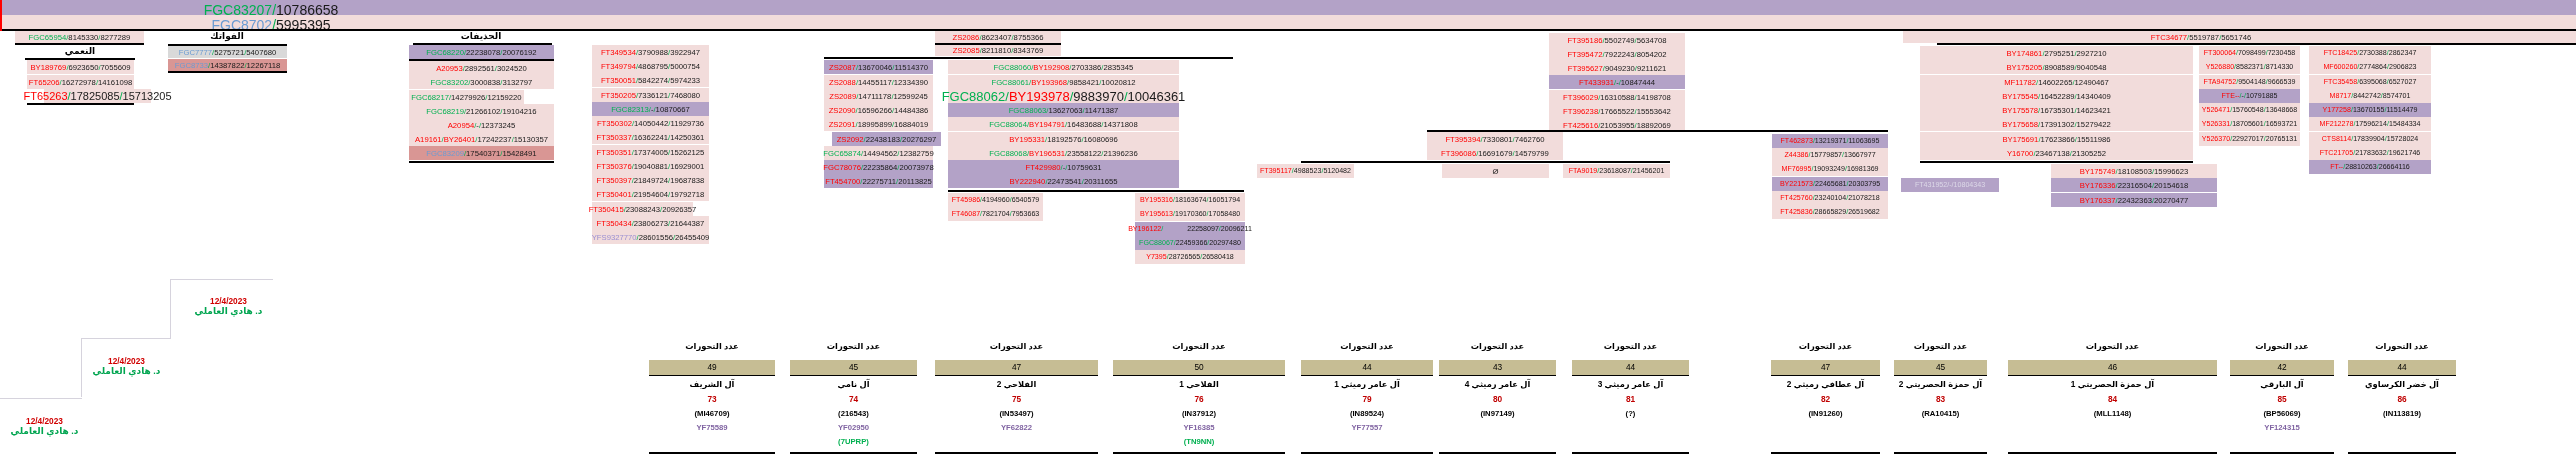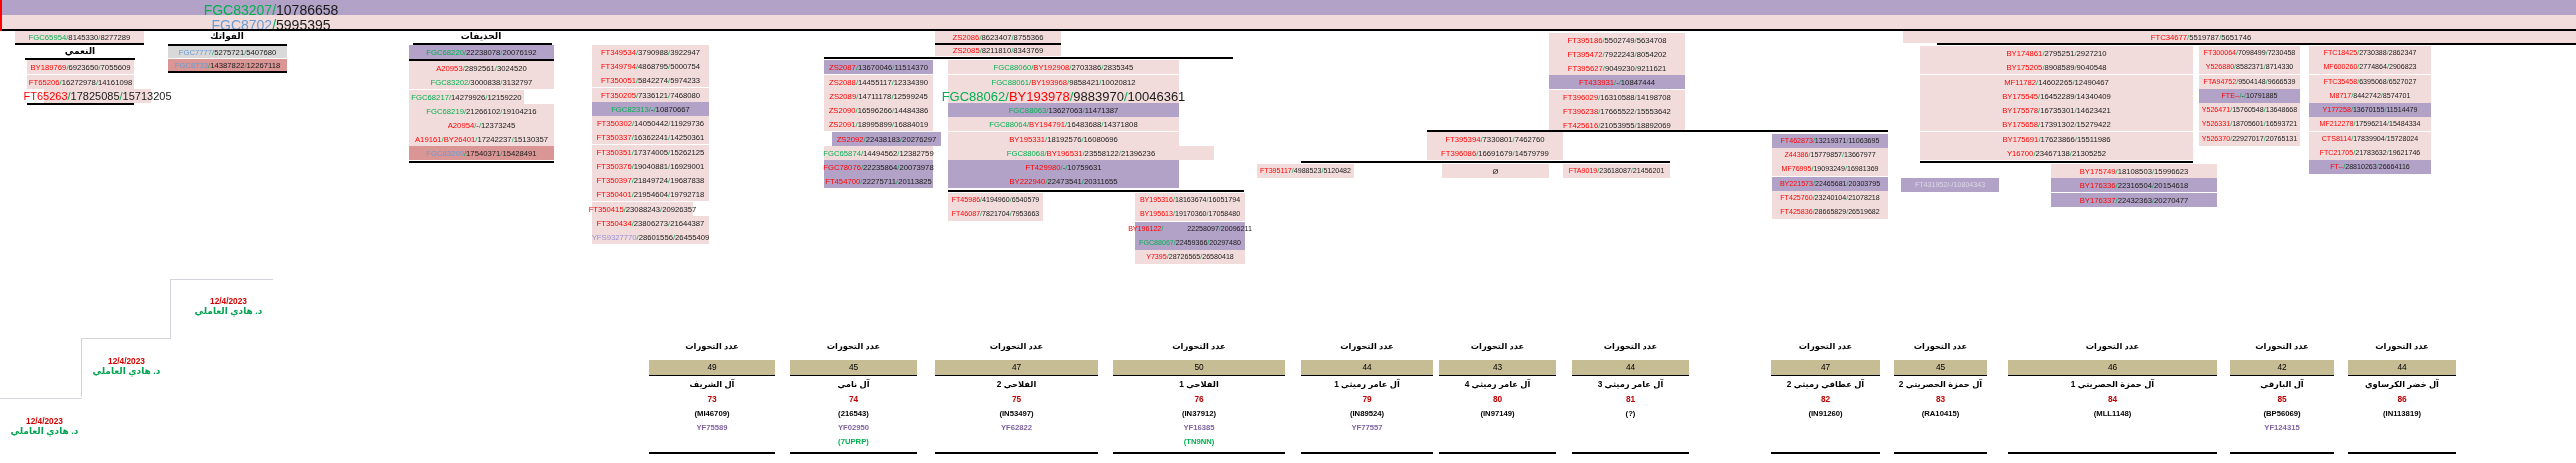--- a/index.html
+++ b/index.html
@@ -350,21 +350,21 @@
       <span style="color: rgb(0, 176, 80);">/</span>
       <span style="color: rgb(26, 26, 26);">14371808</span>
     </div>
     <div class="cell" style="left: 948px; top: 132px; width: 231px; height: 14.2px; background: rgb(242, 220, 219); font-size: 7.7px;">
       <span style="color: rgb(255, 0, 0);">BY195331</span>
       <span style="color: rgb(0, 176, 80);">/</span>
       <span style="color: rgb(26, 26, 26);">18192576</span>
       <span style="color: rgb(0, 176, 80);">/</span>
       <span style="color: rgb(26, 26, 26);">16080696</span>
     </div>
-    <div class="cell" style="left: 948px; top: 146px; width: 266px; height: 14.2px; background: rgb(242, 220, 219); font-size: 7.7px;">
+    <div class="cell" style="left: 948px; top: 146px; width: 231px; height: 14.2px; background: rgb(242, 220, 219); font-size: 7.7px;">
       <span style="color: rgb(0, 176, 80);">FGC88068</span>
       <span style="color: rgb(0, 176, 80);">/</span>
       <span style="color: rgb(255, 0, 0);">BY196531</span>
       <span style="color: rgb(0, 176, 80);">/</span>
       <span style="color: rgb(26, 26, 26);">23558122</span>
       <span style="color: rgb(0, 176, 80);">/</span>
       <span style="color: rgb(26, 26, 26);">21396236</span>
     </div>
     <div class="cell" style="left: 948px; top: 160px; width: 231px; height: 14.2px; background: rgb(179, 162, 199); font-size: 7.7px;">
       <span style="color: rgb(255, 0, 0);">FT429980</span>

